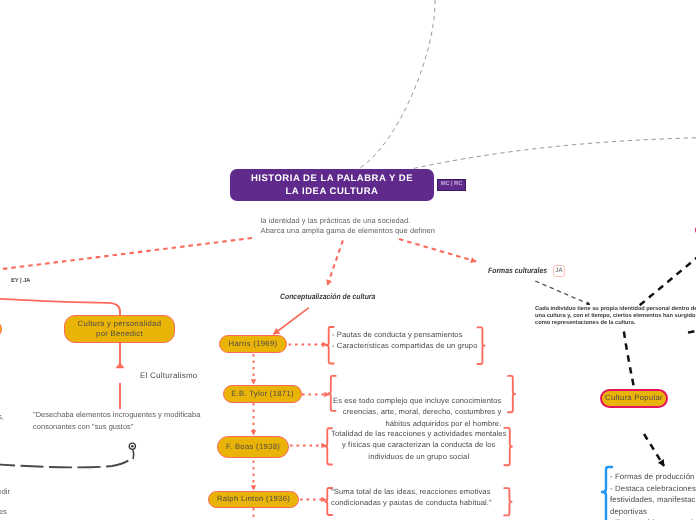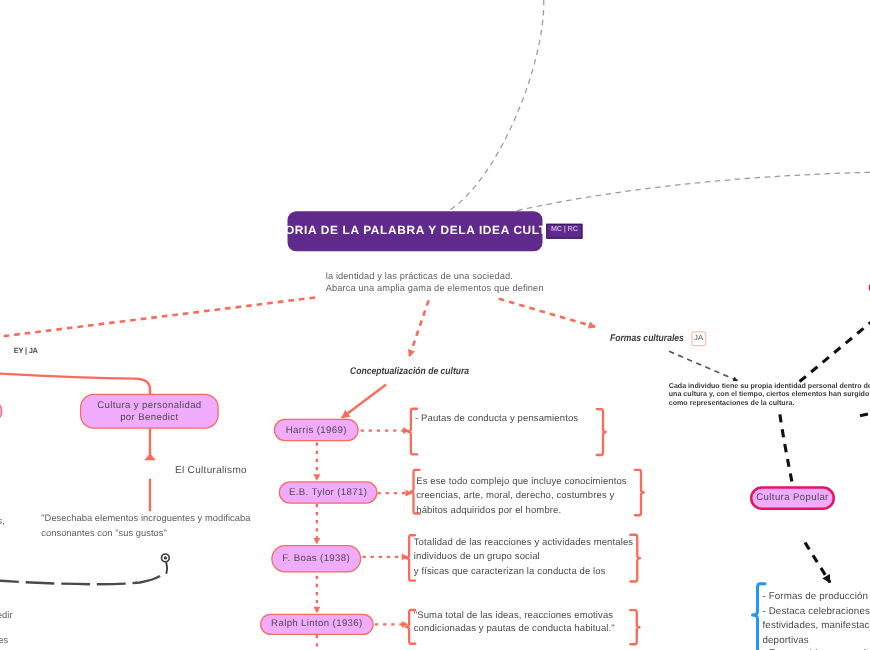--- a/index.html
+++ b/index.html
@@ -8,32 +8,32 @@
        font-family:"Liberation Sans",sans-serif;
        -webkit-font-smoothing:antialiased;text-rendering:geometricPrecision;}
   #stage{position:relative;width:696px;height:520px;overflow:hidden;background:#fff;}
   #links{position:absolute;left:0;top:0;width:696px;height:520px;}
   .abs{position:absolute;box-sizing:border-box;}
 
   
   .central{left:230px;top:169px;width:204px;height:32px;background:#5f2a8c;
            border-radius:7px;color:#fff;font-weight:bold;font-size:9.5px;
            letter-spacing:.52px;line-height:13.2px;text-align:center;
-           display:flex;align-items:center;justify-content:center;flex-direction:row;}
+           display:flex;align-items:center;justify-content:center;flex-direction:column;}
   .central span{display:block;white-space:nowrap;}
   .badge-main{left:437px;top:179px;width:29px;height:12px;background:#5f2a8c;
               border:1.4px solid #3d1a5e;color:#c4aed8;font-size:5.8px;line-height:9.6px;
               text-align:center;letter-spacing:-0.1px;white-space:nowrap;overflow:hidden;
               font-weight:bold;}
   .desc-main{left:260.6px;top:216px;width:210px;font-size:7.42px;line-height:10.4px;
              color:#616161;letter-spacing:.1px;}
   .desc-main span{display:block;white-space:nowrap;}
 
   
-  .pill{border:1.9px solid #fb6b5b;border-radius:11px;background:#f0abfc;color:#4a4a4a;
+  .pill{border:1.9px solid #fb6b5b;border-radius:11px;background:#eab308;color:#4a4a4a;
         display:flex;align-items:center;justify-content:center;text-align:center;
         font-size:7.7px;line-height:10.3px;letter-spacing:.3px;}
   .pill span{display:block;white-space:nowrap;}
 
   .lbl{color:#4d4d4d;font-size:8px;letter-spacing:.25px;white-space:nowrap;}
   .ital{font-style:italic;font-weight:bold;color:#3a3a3a;font-size:7.8px;
         letter-spacing:0;white-space:nowrap;transform:scaleX(0.88);transform-origin:0 50%;}
 
   .deftext{color:#4a4a4a;font-size:7.6px;line-height:11.3px;letter-spacing:.1px;}
   .deftext span{display:block;white-space:nowrap;}
@@ -175,36 +175,37 @@
     <span style="display:block;white-space:nowrap">como representaciones de la cultura.</span>
   </div>
 
   <div class="abs note" style="left:-2px;top:411px;">s,</div>
   <div class="abs note" style="left:-2.5px;top:486px;">edir</div>
   <div class="abs note" style="left:-3px;top:506px;">les</div>
 
   <div class="abs" style="left:332px;top:329px;width:155px;">
     <div class="deftext" style="position:absolute;left:0px;top:0px;">
       <span>- Pautas de conducta y pensamientos</span>
+      <span>- Características compartidas de un grupo</span>
     </div>
   </div>
 
   <div class="abs" style="left:333px;top:379px;width:180px;">
-    <div class="deftext" style="position:absolute;left:0px;top:0px;">
+    <div class="deftext" style="position:absolute;left:0px;top:16px;text-align:right;">
       <span>Es ese todo complejo que incluye conocimientos</span>
       <span>creencias, arte, moral, derecho, costumbres y</span>
       <span>hábitos adquiridos por el hombre.</span>
     </div>
   </div>
 
   <div class="abs" style="left:331px;top:428px;width:185px;">
-    <div class="deftext" style="position:absolute;left:0px;top:0px;">
+    <div class="deftext" style="position:absolute;left:0px;top:0px;text-align:center;">
       <span>Totalidad de las reacciones y actividades mentales</span>
+      <span>y físicas que caracterizan la conducta de los</span>
       <span>individuos de un grupo social</span>
-      <span>y físicas que caracterizan la conducta de los</span>
     </div>
   </div>
 
   <div class="abs" style="left:331px;top:486px;width:182px;">
     <div class="deftext" style="position:absolute;left:0px;top:0px;">
       <span>"Suma total de las ideas, reacciones emotivas</span>
       <span>condicionadas y pautas de conducta habitual."</span>
     </div>
   </div>
 

